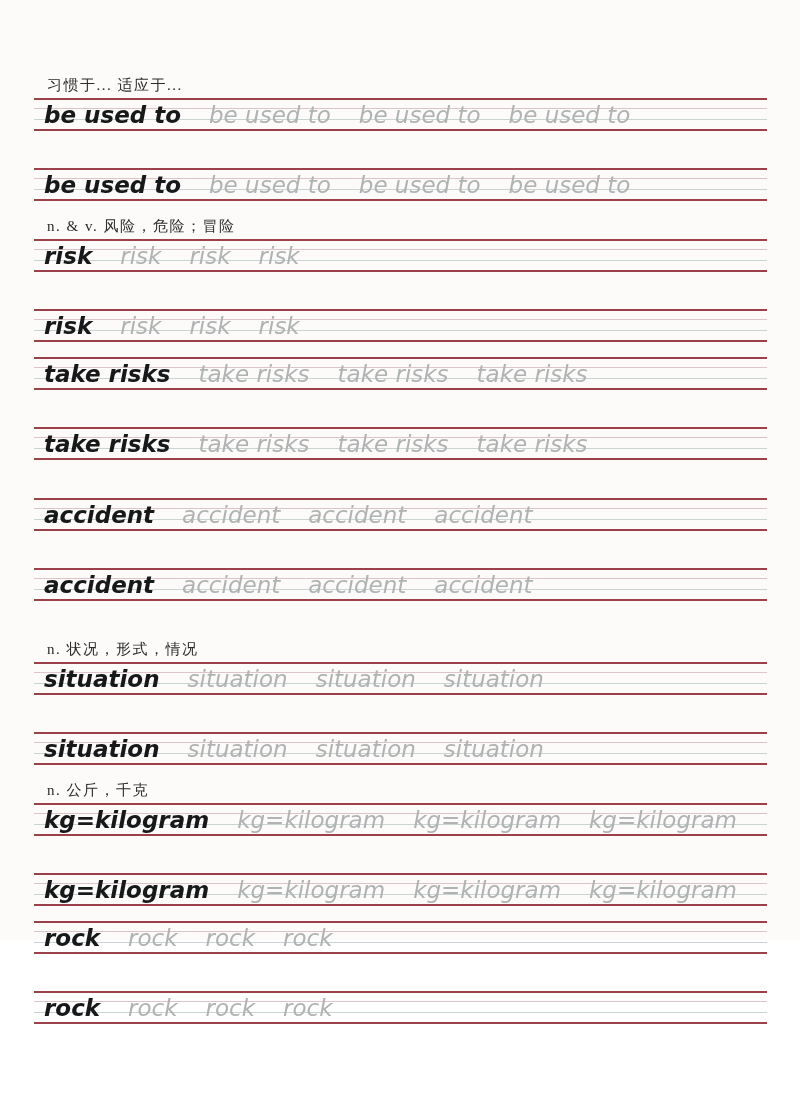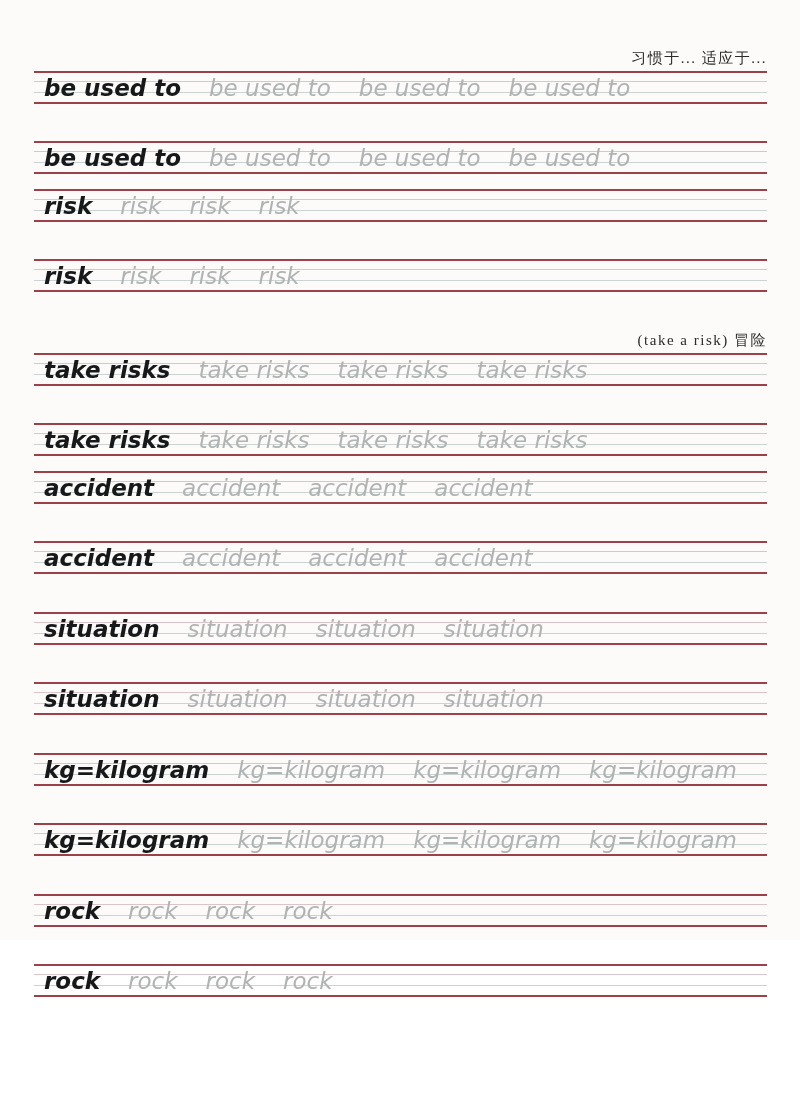--- a/index.html
+++ b/index.html
@@ -6,22 +6,21 @@
   body {
     width: 800px; height: 1116px;
     background: #ffffff;
     overflow: hidden;
     font-family: "Liberation Sans", sans-serif;
   }
   .page {
     box-sizing: border-box;
     width: 800px; height: 940px;
     background: var(--page-background, #fcfbf9);
-    padding: 48px 33px 0 34px;
-    text-align: right;
+    padding: 75px 33px 0 34px;
   }
   .entry { height: 141px; }
   .def {
     height: 23px;
     line-height: 20px;
     padding-left: 13px;
     font-family: "Liberation Serif", "DejaVu Serif", serif;
     font-size: 15px;
     letter-spacing: 1.5px;
     color: var(--definition, #2b2b2b);
@@ -75,20 +74,21 @@
       <div class="words">
         <span class="model">be used to</span>
         <span class="trace">be used to</span>
         <span class="trace">be used to</span>
         <span class="trace">be used to</span>
       </div>
     </div>
   </section>
 
   <section class="entry">
+    <div class="def">n. &amp; v. 风险，危险；冒险</div>
     <div class="lineset">
       <i class="l l1"></i>
       <i class="l l2"></i>
       <i class="l l3"></i>
       <i class="l l4"></i>
       <div class="words">
         <span class="model">risk</span>
         <span class="trace">risk</span>
         <span class="trace">risk</span>
         <span class="trace">risk</span>
@@ -103,21 +103,20 @@
       <div class="words">
         <span class="model">risk</span>
         <span class="trace">risk</span>
         <span class="trace">risk</span>
         <span class="trace">risk</span>
       </div>
     </div>
   </section>
 
   <section class="entry">
-    <div class="def">(take a risk) 冒险</div>
     <div class="lineset">
       <i class="l l1"></i>
       <i class="l l2"></i>
       <i class="l l3"></i>
       <i class="l l4"></i>
       <div class="words">
         <span class="model">take risks</span>
         <span class="trace">take risks</span>
         <span class="trace">take risks</span>
         <span class="trace">take risks</span>
@@ -160,20 +159,21 @@
       <div class="words">
         <span class="model">accident</span>
         <span class="trace">accident</span>
         <span class="trace">accident</span>
         <span class="trace">accident</span>
       </div>
     </div>
   </section>
 
   <section class="entry">
+    <div class="def">n. 状况，形式，情况</div>
     <div class="lineset">
       <i class="l l1"></i>
       <i class="l l2"></i>
       <i class="l l3"></i>
       <i class="l l4"></i>
       <div class="words">
         <span class="model">situation</span>
         <span class="trace">situation</span>
         <span class="trace">situation</span>
         <span class="trace">situation</span>
@@ -188,20 +188,21 @@
       <div class="words">
         <span class="model">situation</span>
         <span class="trace">situation</span>
         <span class="trace">situation</span>
         <span class="trace">situation</span>
       </div>
     </div>
   </section>
 
   <section class="entry">
+    <div class="def">n. 公斤，千克</div>
     <div class="lineset">
       <i class="l l1"></i>
       <i class="l l2"></i>
       <i class="l l3"></i>
       <i class="l l4"></i>
       <div class="words">
         <span class="model">kg=kilogram</span>
         <span class="trace">kg=kilogram</span>
         <span class="trace">kg=kilogram</span>
         <span class="trace">kg=kilogram</span>

